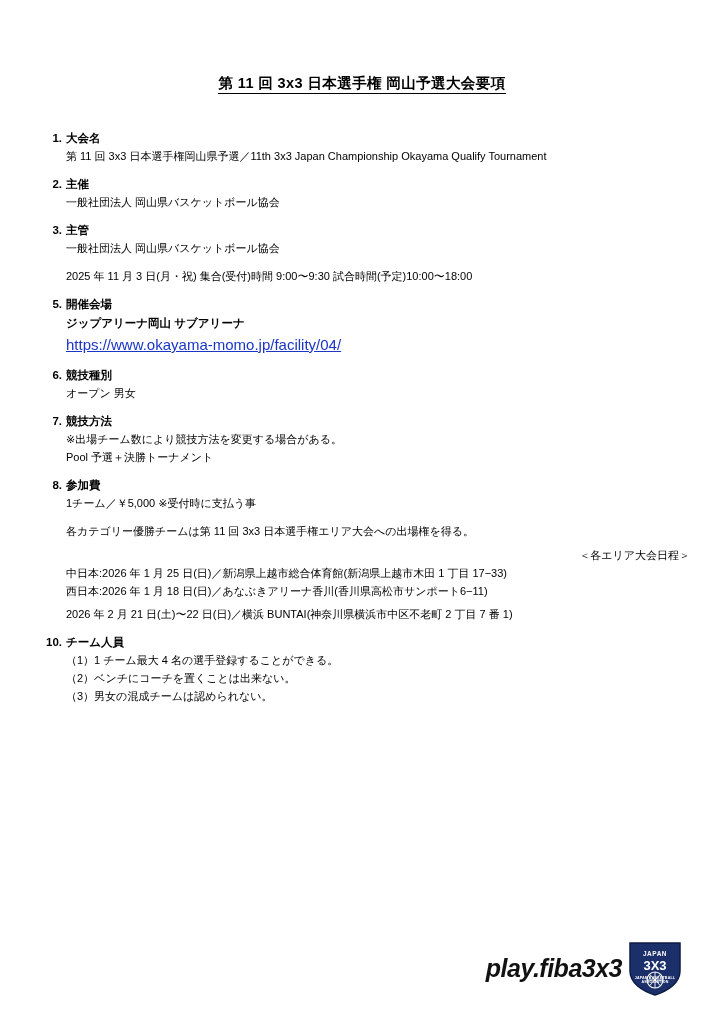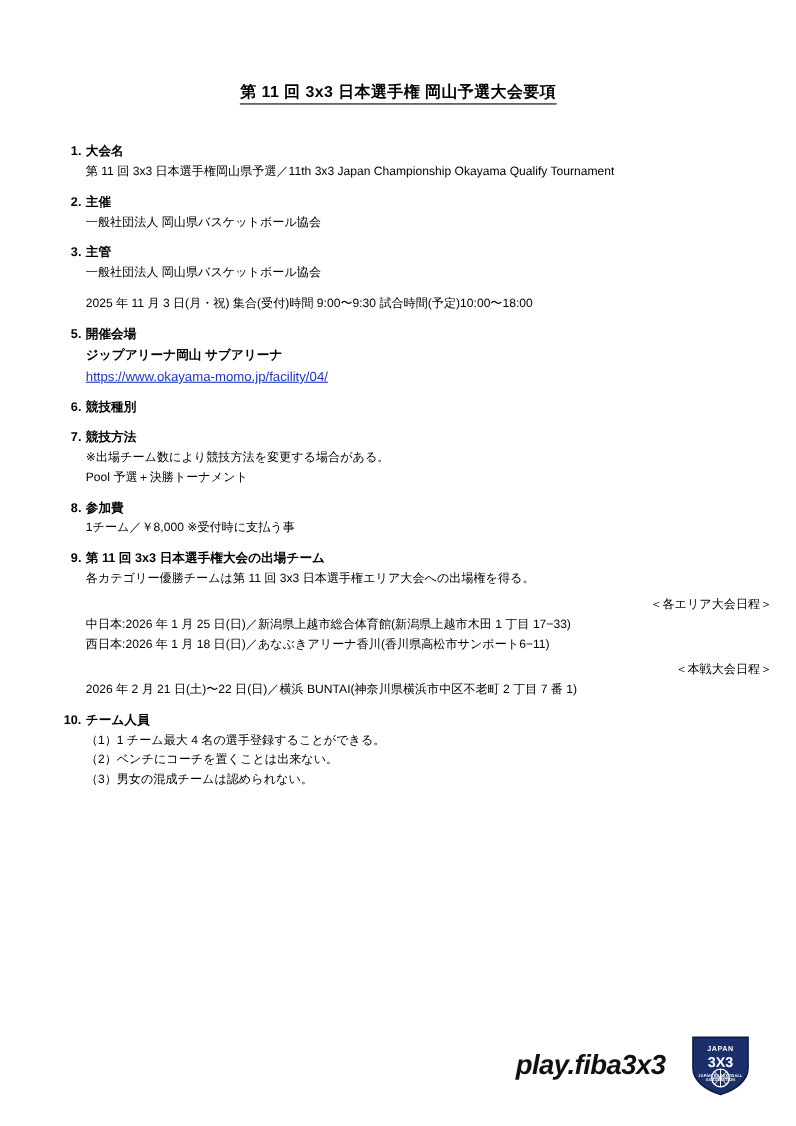--- a/index.html
+++ b/index.html
@@ -33,21 +33,21 @@
     font-size: 14.5px;
     font-weight: bold;
     letter-spacing: 0.4px;
   }
   .doc-title span {
     border-bottom: 1px solid #000;
     padding-bottom: 2px;
   }
   .content {
     position: absolute;
-    left: 52px;
+    left: 40px;
     top: 130px;
     width: 650px;
   }
   .sec {
     margin-bottom: 10px;
   }
   .sec-head {
     font-size: 11.5px;
     font-weight: bold;
     line-height: 1.5;
@@ -69,41 +69,41 @@
   .sec-body .line {
     white-space: nowrap;
   }
   .sec-body .bold {
     font-weight: bold;
     font-size: 11.5px;
   }
   .link {
     color: #1b36c6;
     text-decoration: underline;
-    font-size: 12px;
+    font-size: 15px;
   }
   .block-gap {
     height: 6px;
   }
   .sub-head {
     font-size: 11px;
     line-height: 1.62;
     white-space: nowrap;
     text-align: right;
   }
   .numlist .line {
     white-space: nowrap;
   }
   .footer-logo {
     position: absolute;
     right: 40px;
     bottom: 27px;
     display: flex;
     align-items: center;
-    gap: 21px;
+    gap: 4px;
   }
   .fiba-text {
     font-family: "Liberation Sans", sans-serif;
     font-style: italic;
     font-weight: bold;
     font-size: 25px;
     letter-spacing: -0.5px;
     color: #111111;
   }
   .jba-badge {
@@ -203,53 +203,52 @@
         <div class="line">
           <a class="link" href="#">https://www.okayama-momo.jp/facility/04/</a>
         </div>
       </div>
     </div>
 
     <div class="sec">
       <div class="sec-head">
         <span class="num">6.</span><span>競技種別</span>
       </div>
+      <div class="sec-body">
+        <div class="line">オープン  男女</div>
+      </div>
     </div>
 
     <div class="sec">
       <div class="sec-head">
         <span class="num">7.</span><span>競技方法</span>
       </div>
       <div class="sec-body">
         <div class="line">※出場チーム数により競技方法を変更する場合がある。</div>
         <div class="line">Pool 予選＋決勝トーナメント</div>
       </div>
     </div>
 
     <div class="sec">
       <div class="sec-head">
         <span class="num">8.</span><span>参加費</span>
       </div>
       <div class="sec-body">
-        <div class="line">1チーム／￥8,000  ※受付時に支払う事</div>
-      </div>
-    </div>
-
-    <div class="sec">
-      <div class="sec-head">
-        <span class="num">9.</span><span>第 11 回 3x3 日本選手権大会の出場チーム</span>
-      </div>
+        <div class="line">1チーム／￥5,000  ※受付時に支払う事</div>
+      </div>
+    </div>
+
+    <div class="sec">
       <div class="sec-body">
         <div class="line">各カテゴリー優勝チームは第 11 回 3x3 日本選手権エリア大会への出場権を得る。</div>
         <div class="block-gap"></div>
         <div class="sub-head">＜各エリア大会日程＞</div>
         <div class="line">中日本:2026 年 1 月 25 日(日)／新潟県上越市総合体育館(新潟県上越市木田 1 丁目 17−33)</div>
         <div class="line">西日本:2026 年 1 月 18 日(日)／あなぶきアリーナ香川(香川県高松市サンポート6−11)</div>
         <div class="block-gap"></div>
-        <div class="sub-head">＜本戦大会日程＞</div>
         <div class="line">2026 年 2 月 21 日(土)〜22 日(日)／横浜 BUNTAI(神奈川県横浜市中区不老町 2 丁目 7 番 1)</div>
       </div>
     </div>
 
     <div class="sec">
       <div class="sec-head">
         <span class="num">10.</span><span>チーム人員</span>
       </div>
       <div class="sec-body numlist">
         <div class="line">（1）1 チーム最大 4 名の選手登録することができる。</div>

